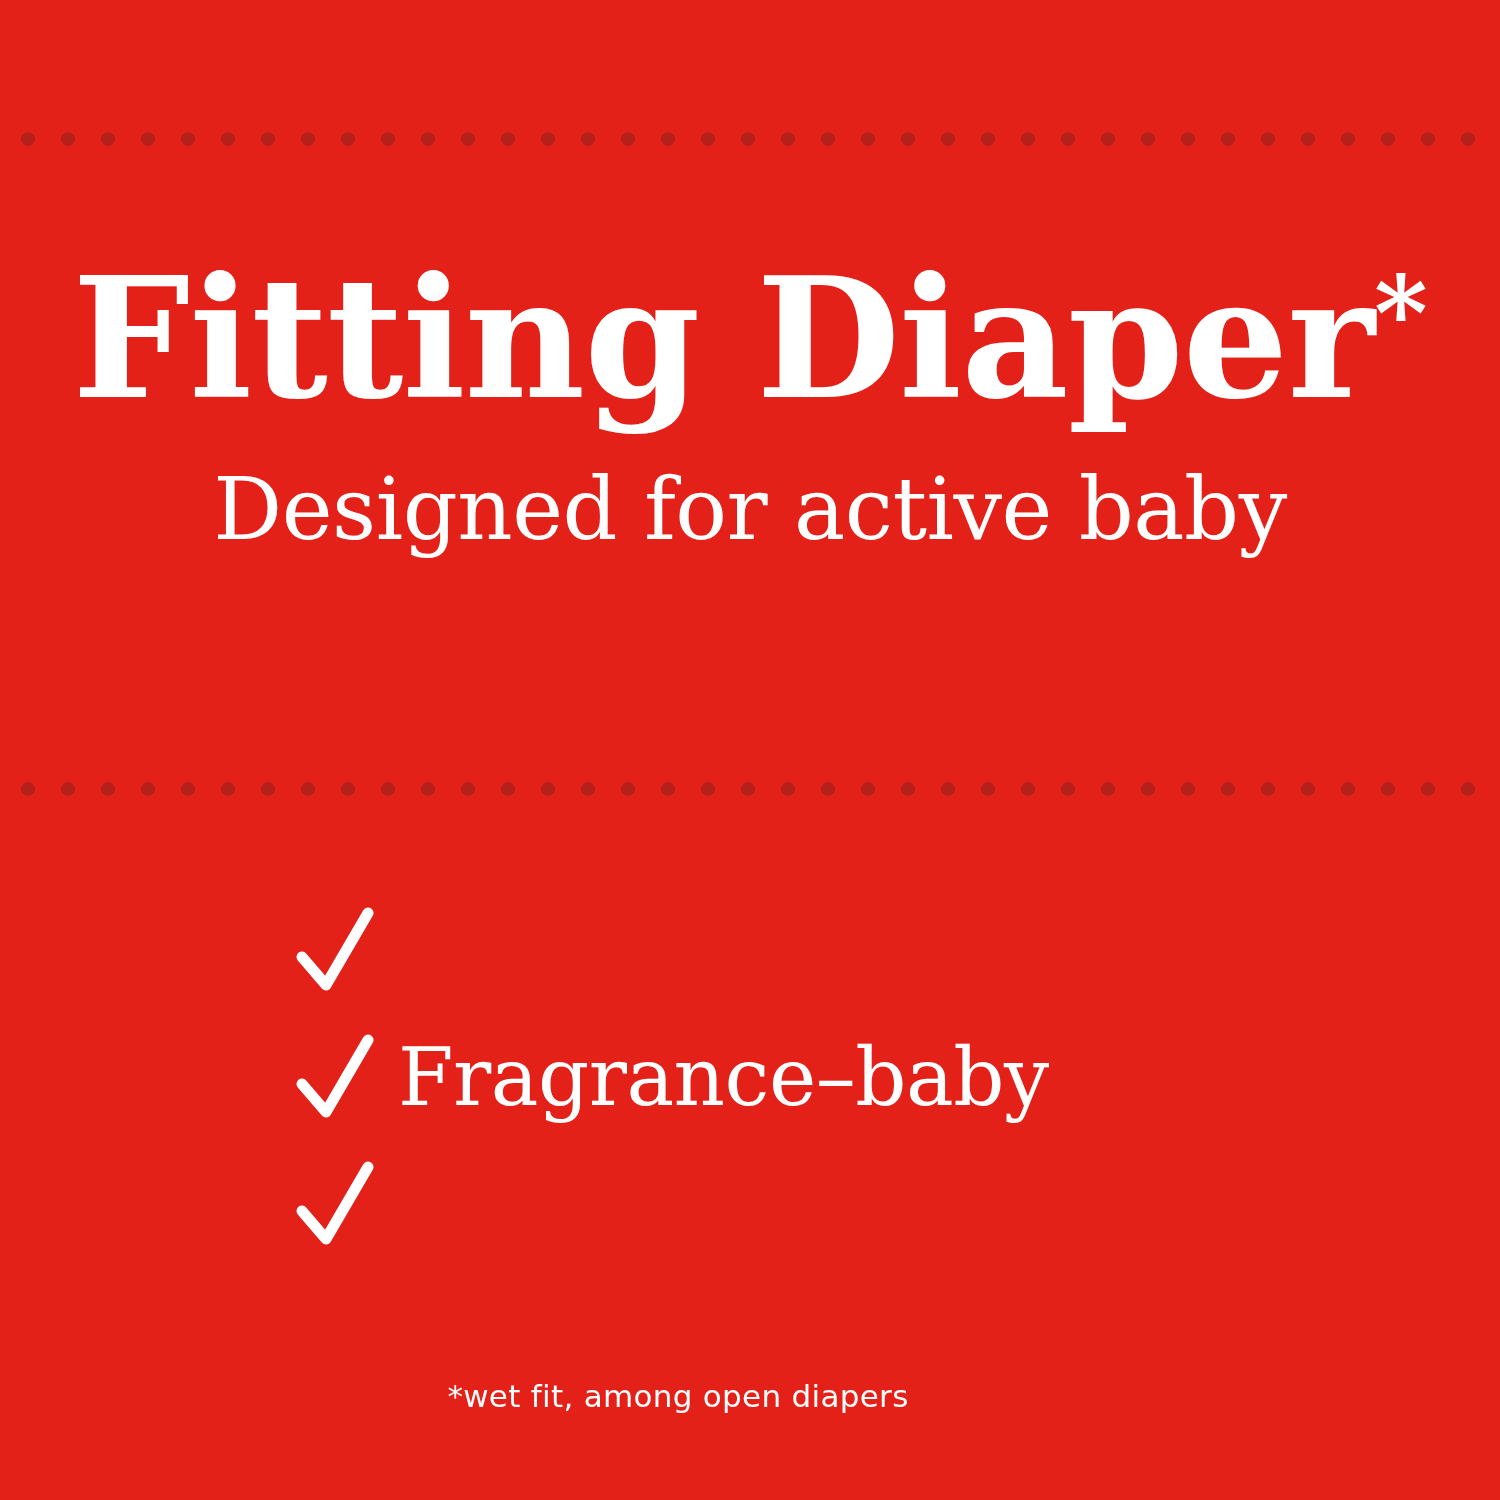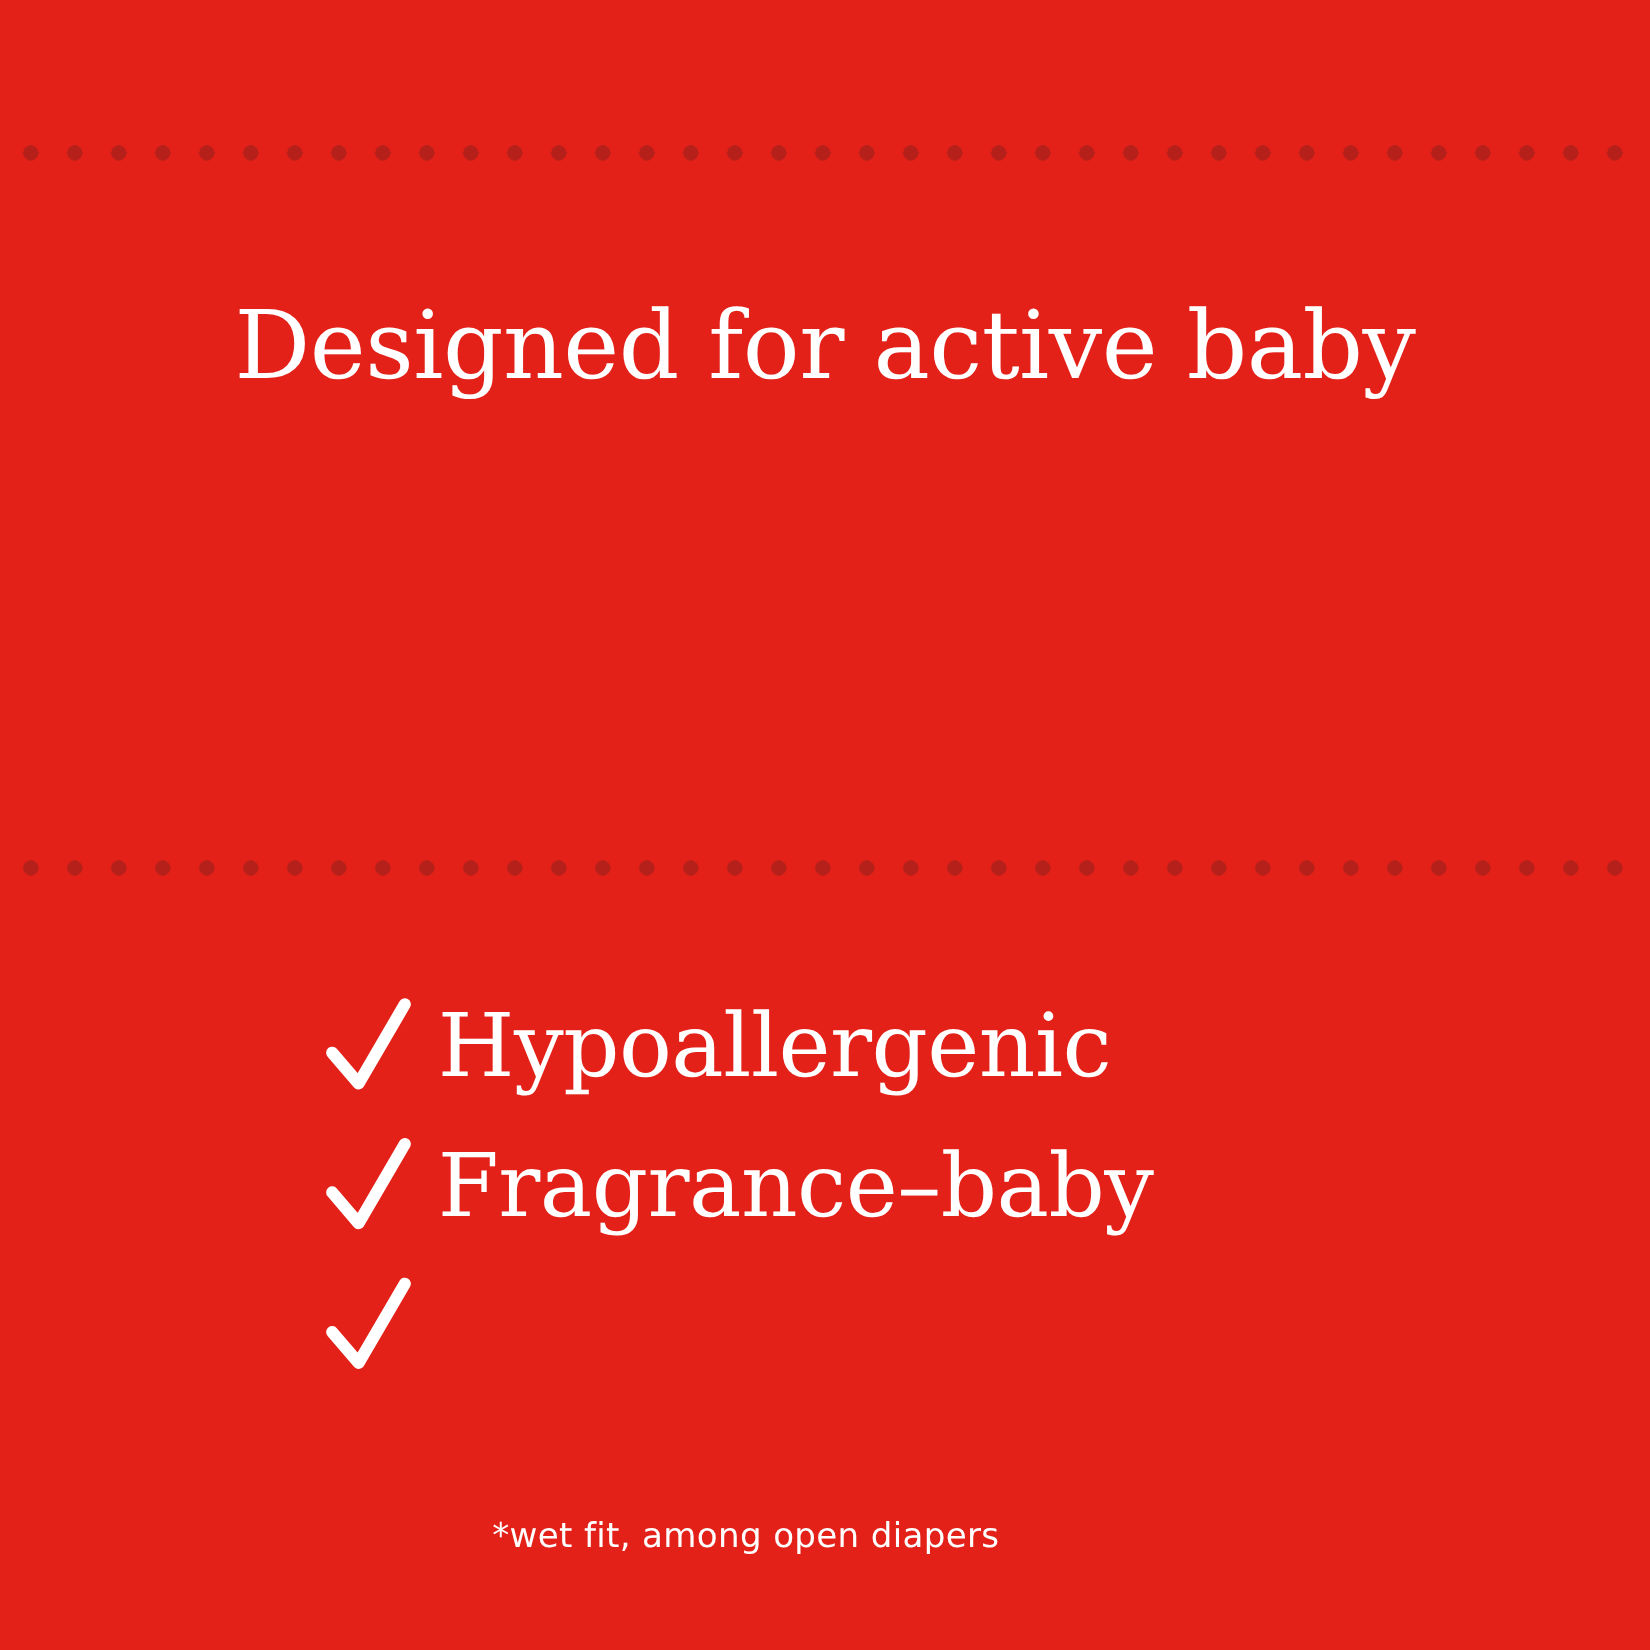--- a/index.html
+++ b/index.html
@@ -130,34 +130,36 @@
   }
 </style>
 </head>
 <body>
 
 <div class="poster">
 
   <div class="dotted-rule top"></div>
 
   <div class="headline-block">
+    <div class="headline-line line-2">
+      <span>Fitting Diaper</span><span class="headline-asterisk">*</span>
+    </div>
     <div class="subhead">Designed for active baby</div>
   </div>
 
   <div class="dotted-rule bottom"></div>
 
   <div class="benefits">
 
     <div class="benefit-row">
       <span class="check-icon">
         <svg viewBox="0 0 78 92" xmlns="http://www.w3.org/2000/svg" aria-hidden="true">
           <path d="M6 52 L30 80 L72 8" fill="none" stroke="#FFFFFF" stroke-width="11" stroke-linecap="round" stroke-linejoin="round"></path>
         </svg>
       </span>
-      <span class="benefit-label">Hypoallergenic</span>
     </div>
 
     <div class="benefit-row">
       <span class="check-icon">
         <svg viewBox="0 0 78 92" xmlns="http://www.w3.org/2000/svg" aria-hidden="true">
           <path d="M6 52 L30 80 L72 8" fill="none" stroke="#FFFFFF" stroke-width="11" stroke-linecap="round" stroke-linejoin="round"></path>
         </svg>
       </span>
       <span class="benefit-label">Fragrance–baby</span>
     </div>

